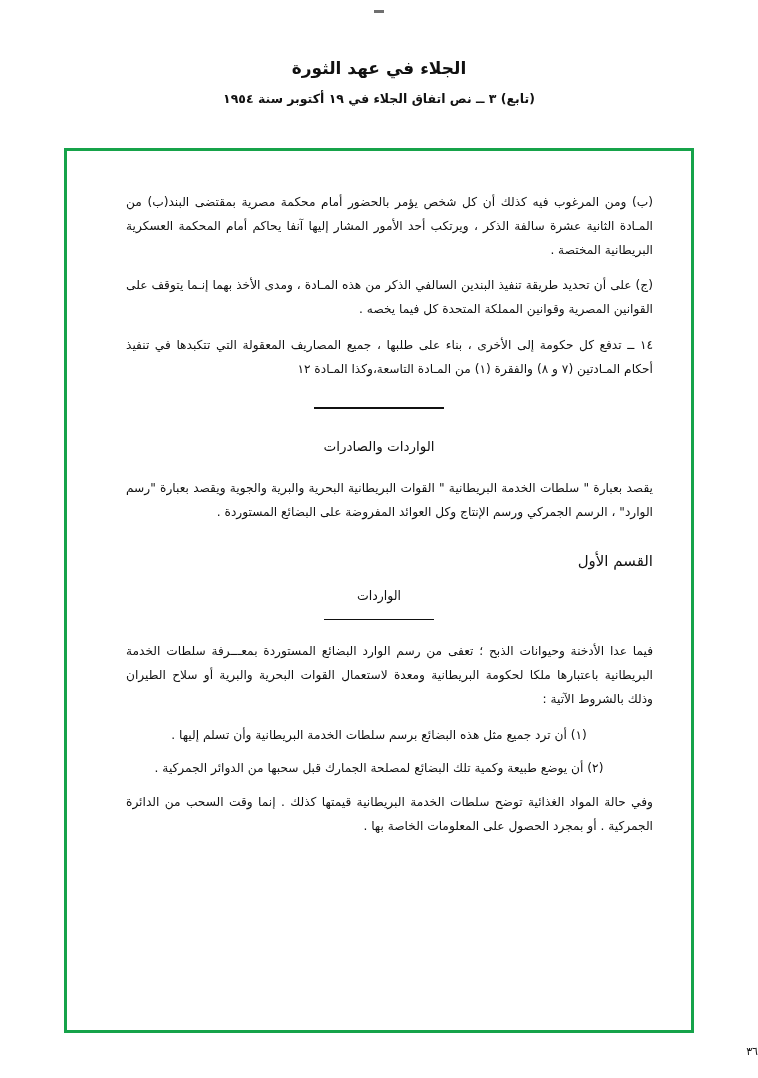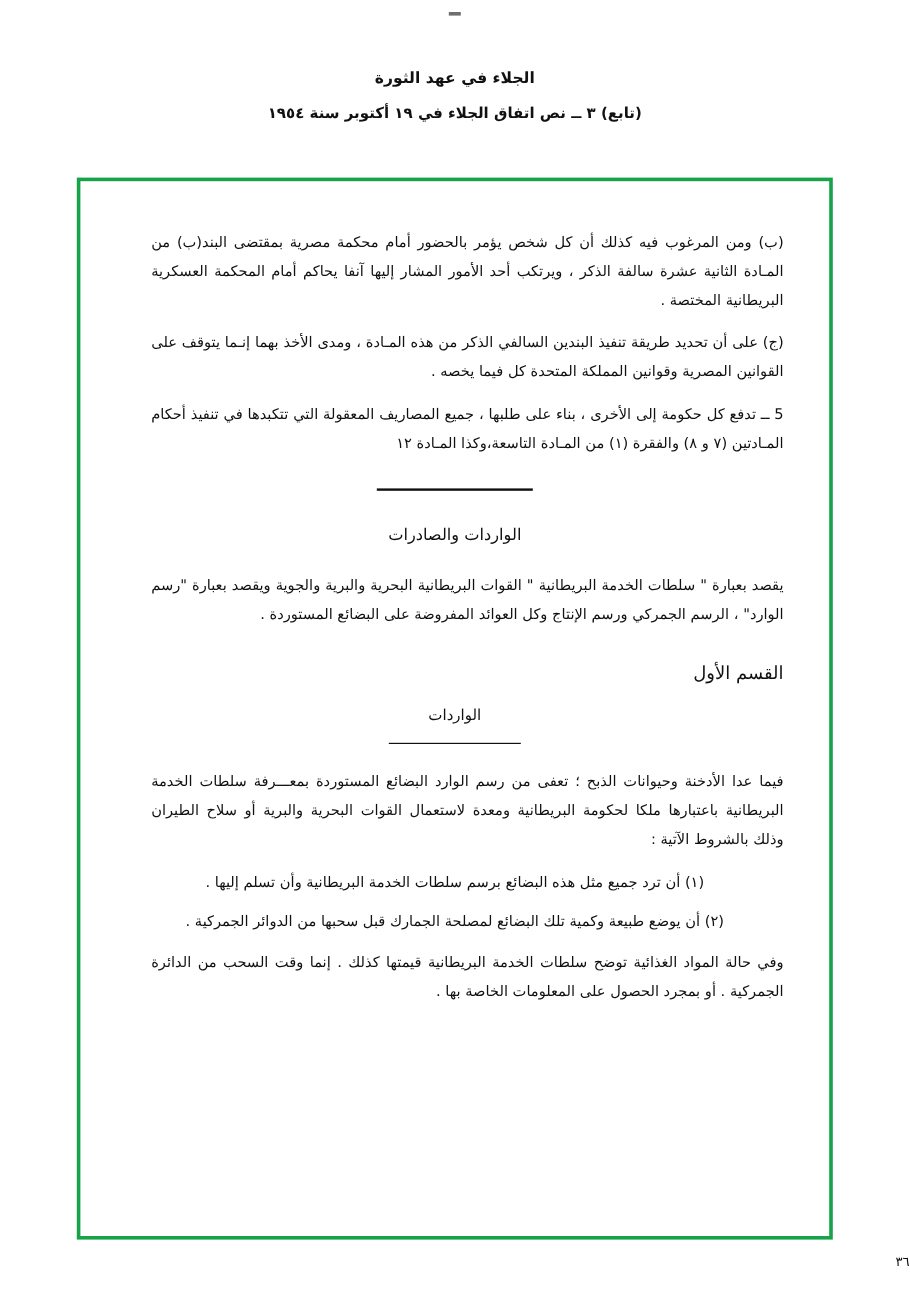--- a/index.html
+++ b/index.html
@@ -34,21 +34,21 @@
 
   .header {
     position: absolute;
     top: 58px;
     left: 0;
     right: 0;
     text-align: center;
     direction: rtl;
   }
   .header .h-title {
-    font-size: 13px;
+    font-size: 17px;
     font-weight: bold;
     letter-spacing: 0.2px;
     margin-bottom: 13px;
   }
   .header .h-sub {
     font-size: 12.5px;
     font-weight: bold;
     margin-bottom: 13px;
   }
   .header .h-source {
@@ -148,21 +148,21 @@
     <div class="h-sub">(تابع) ٣ ــ نص اتفاق الجلاء في ١٩ أكتوبر سنة ١٩٥٤</div>
   </div>
 
   <div class="frame">
     <div class="content">
 
       <div class="para">(ب) ومن المرغوب فيه كذلك أن كل شخص يؤمر بالحضور أمام محكمة مصرية بمقتضى البند(ب) من المـادة الثانية عشرة سالفة الذكر ، ويرتكب أحد الأمور المشار إليها آنفا يحاكم أمام المحكمة العسكرية البريطانية المختصة .</div>
 
       <div class="para">(ج) على أن تحديد طريقة تنفيذ البندين السالفي الذكر من هذه المـادة ، ومدى الأخذ بهما إنـما يتوقف على القوانين المصرية وقوانين المملكة المتحدة كل فيما يخصه .</div>
 
-      <div class="para">5 ــ تدفع كل حكومة إلى الأخرى ، بناء على طلبها ، جميع المصاريف المعقولة التي تتكبدها في تنفيذ أحكام المـادتين (٧ و ٨) والفقرة (١) من المـادة التاسعة،وكذا المـادة ١٢</div>
+      <div class="para">١٤ ــ تدفع كل حكومة إلى الأخرى ، بناء على طلبها ، جميع المصاريف المعقولة التي تتكبدها في تنفيذ أحكام المـادتين (٧ و ٨) والفقرة (١) من المـادة التاسعة،وكذا المـادة ١٢</div>
 
       <div class="rule"></div>
 
       <div class="section-title">الواردات والصادرات</div>
 
       <div class="para">يقصد بعبارة " سلطات الخدمة البريطانية " القوات البريطانية البحرية والبرية والجوية ويقصد بعبارة "رسم الوارد" ، الرسم الجمركي ورسم الإنتاج وكل العوائد المفروضة على البضائع المستوردة .</div>
 
       <div class="part-title">القسم الأول</div>
       <div class="part-sub">الواردات</div>
 

